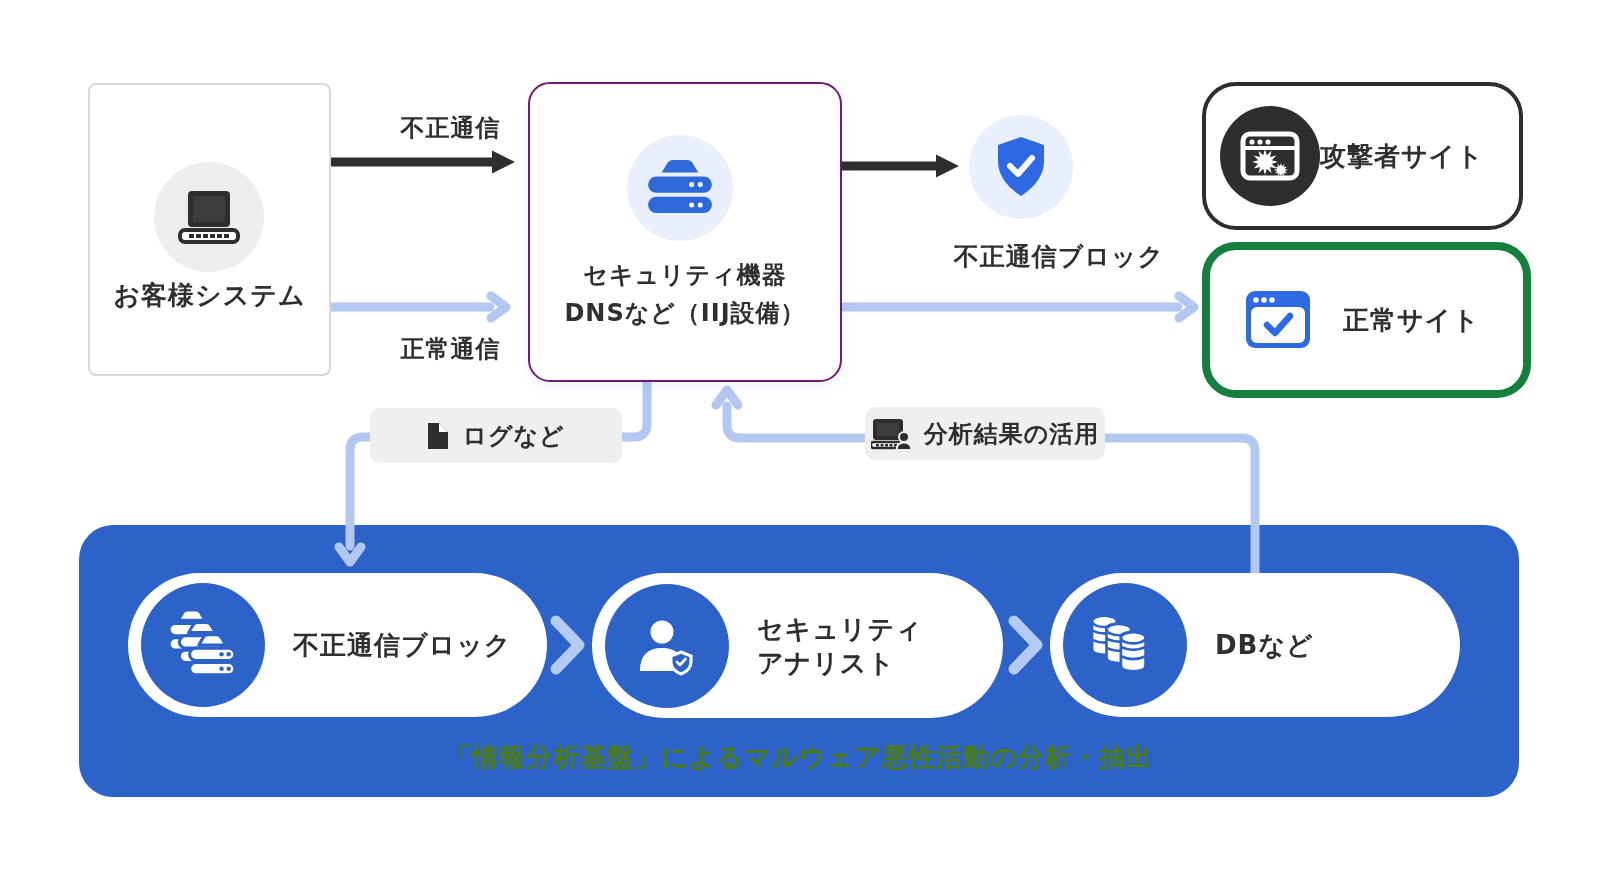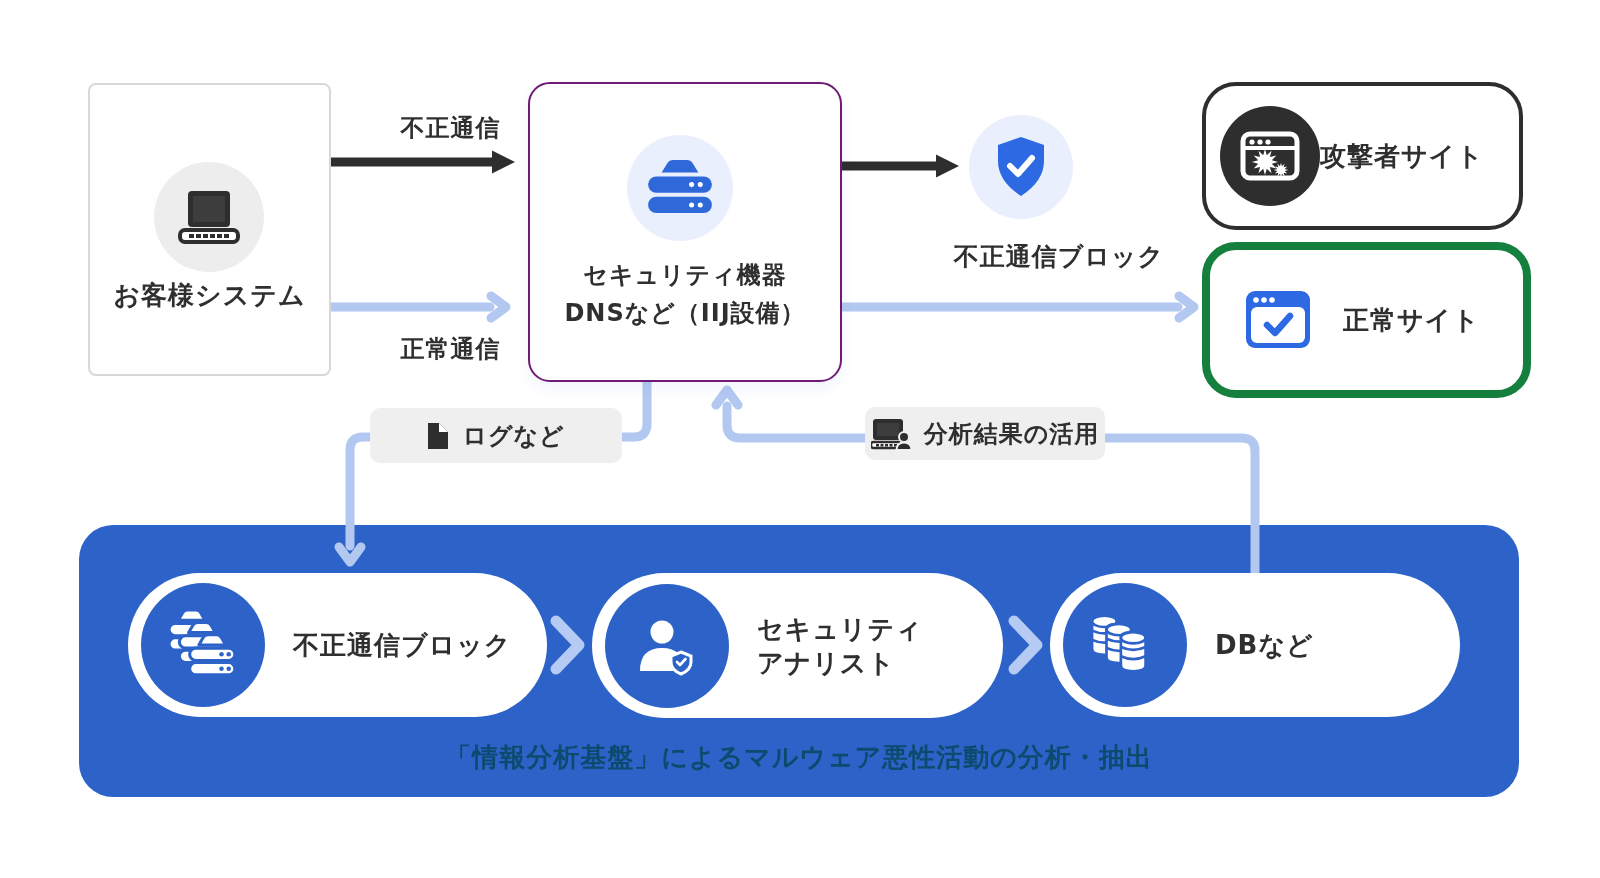--- a/index.html
+++ b/index.html
@@ -54,21 +54,21 @@
 
   
   .panel{left:79px;top:525px;width:1440px;height:272px;background:#2d63c9;border-radius:34px;}
   .pill{position:absolute;background:#fff;border-radius:80px;display:flex;
     align-items:center;gap:28px;padding-left:13px;box-sizing:border-box;}
   .pill-1{left:128px;top:573px;width:419px;height:144px;}
   .pill-2{left:592px;top:573px;width:411px;height:145px;}
   .pill-3{left:1050px;top:573px;width:410px;height:144px;}
   .pill-circle{width:124px;height:124px;background:#2d63c9;flex:none;}
   .pill-label{font-weight:700;font-size:26px;line-height:34px;letter-spacing:1px;color:#2f2f2f;}
-  .caption{left:79px;top:740px;width:1440px;text-align:center;color:#0c4a6e;
+  .caption{left:79px;top:740px;width:1440px;text-align:center;color:#4d7c0f;
     font-weight:700;font-size:26px;letter-spacing:1px;}
 </style>
 </head>
 <body>
 
 <div class="abs z2" style="left:0;top:0">
 <svg width="1600" height="878" viewBox="0 0 1600 878">
   <defs>
     <marker id="mk-black" markerUnits="userSpaceOnUse" markerWidth="30" markerHeight="30" refX="1" refY="15" orient="auto">
       <path d="M1 3.5 L24 15 L1 26.5 Z" fill="#2e2e2e"></path>

